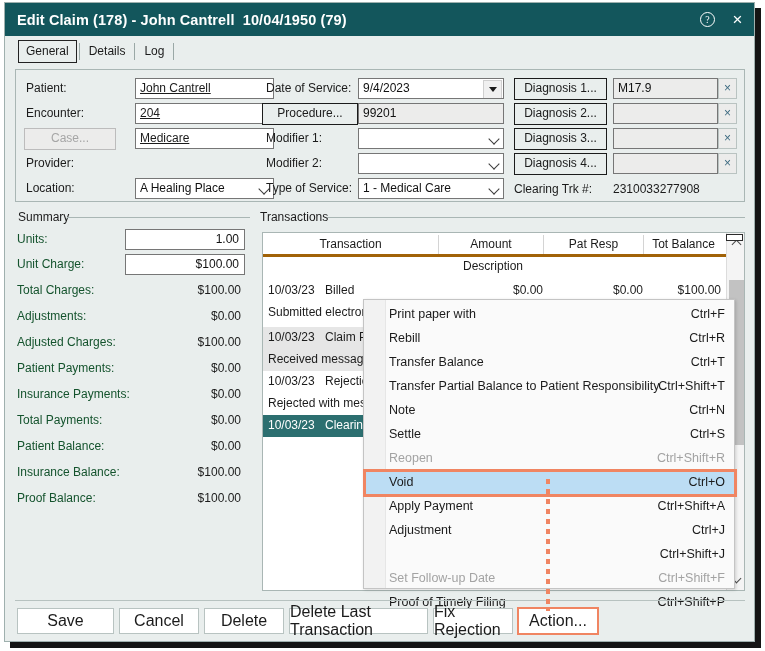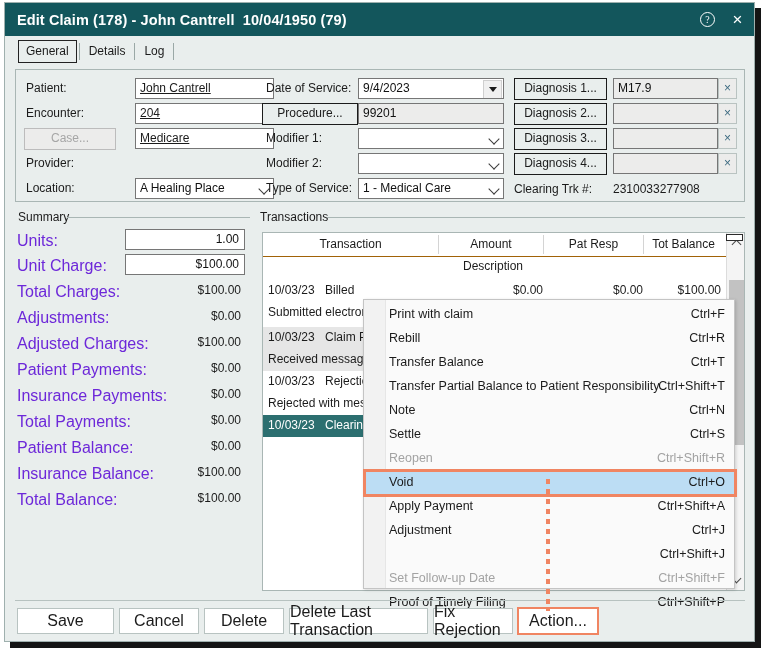--- a/index.html
+++ b/index.html
@@ -141,38 +141,38 @@
 
   
   .group-label {
     position:absolute; font-size:12px; color:#1b1b1b; background:#e9eeed;
     padding:0 3px;
   }
   .group-rule { position:absolute; height:1px; background:#a9b6b4; }
 
   
   .sumrow { position:absolute; left:0; width:240px; height:24px; }
-  .sumrow .k { position:absolute; left:12px; top:3px; font-size:16px; color:#6d28d9; white-space:nowrap;}
+  .sumrow .k { position:absolute; left:12px; top:3px; font-size:12px; color:#14532d; white-space:nowrap;}
   .sumrow .v { position:absolute; right:4px; top:3px; font-size:12px; color:#1b1b1b; }
   .suminput {
     position:absolute; right:0; top:0; width:120px; height:21px;
     border:1px solid #767676; background:#ffffff;
     font-size:12px; color:#111; text-align:right; line-height:19px;
     padding-right:5px;
   }
 
   
   .grid {
     position:absolute; left:257px; top:229px;
     width:483px; height:359px;
     border:1px solid #a9b6b4; background:#ffffff;
   }
   .grid-head {
     position:relative; height:24px; background:#ffffff;
-    border-bottom:1px solid #a16207;
+    border-bottom:3px solid #a16207;
   }
   .gh {
     position:absolute; top:4px; font-size:12px; color:#1b1b1b; text-align:center;
   }
   .ghsep { position:absolute; top:2px; width:1px; height:19px; background:#d4d4d4; }
   .desc-head { position:absolute; top:26px; left:0; width:460px; text-align:center;
                font-size:12px; color:#1b1b1b; }
   .trow { position:absolute; left:0; width:460px; height:22px; font-size:12px; color:#1b1b1b; }
   .trow .date { position:absolute; left:5px; top:3px; }
   .trow .nm { position:absolute; left:62px; top:3px; }
@@ -380,21 +380,21 @@
       </div>
       <div class="sumrow" style="left:0px;top:433px;">
         <div class="k">Patient Balance:</div>
         <div class="v">$0.00</div>
       </div>
       <div class="sumrow" style="left:0px;top:459px;">
         <div class="k">Insurance Balance:</div>
         <div class="v">$100.00</div>
       </div>
       <div class="sumrow" style="left:0px;top:485px;">
-        <div class="k">Total Balance:</div>
+        <div class="k">Proof Balance:</div>
         <div class="v">$100.00</div>
       </div>
     </div>
 
     <div class="group-label" style="left:252px;top:207px;">Transactions</div>
     <div class="group-rule" style="left:322px;top:214px;width:418px;"></div>
 
     <div class="grid">
       <div class="grid-head">
         <div class="gh" style="left:0px;width:175px;">Transaction</div>
@@ -443,21 +443,21 @@
             <div class="ca down"></div>
           </div>
       </div>
       <div class="topnub"></div>
     </div>
 
     <div class="menu">
       <div class="gutter"></div>
 
       <div class="mi" style="top:3px;">
-        <div class="t">Print with claim</div>
+        <div class="t">Print paper with</div>
         <div class="s">Ctrl+F</div>
       </div>
       <div class="mi" style="top:27px;">
         <div class="t">Rebill</div>
         <div class="s">Ctrl+R</div>
       </div>
       <div class="mi" style="top:51px;">
         <div class="t">Transfer Balance</div>
         <div class="s">Ctrl+T</div>
       </div>

